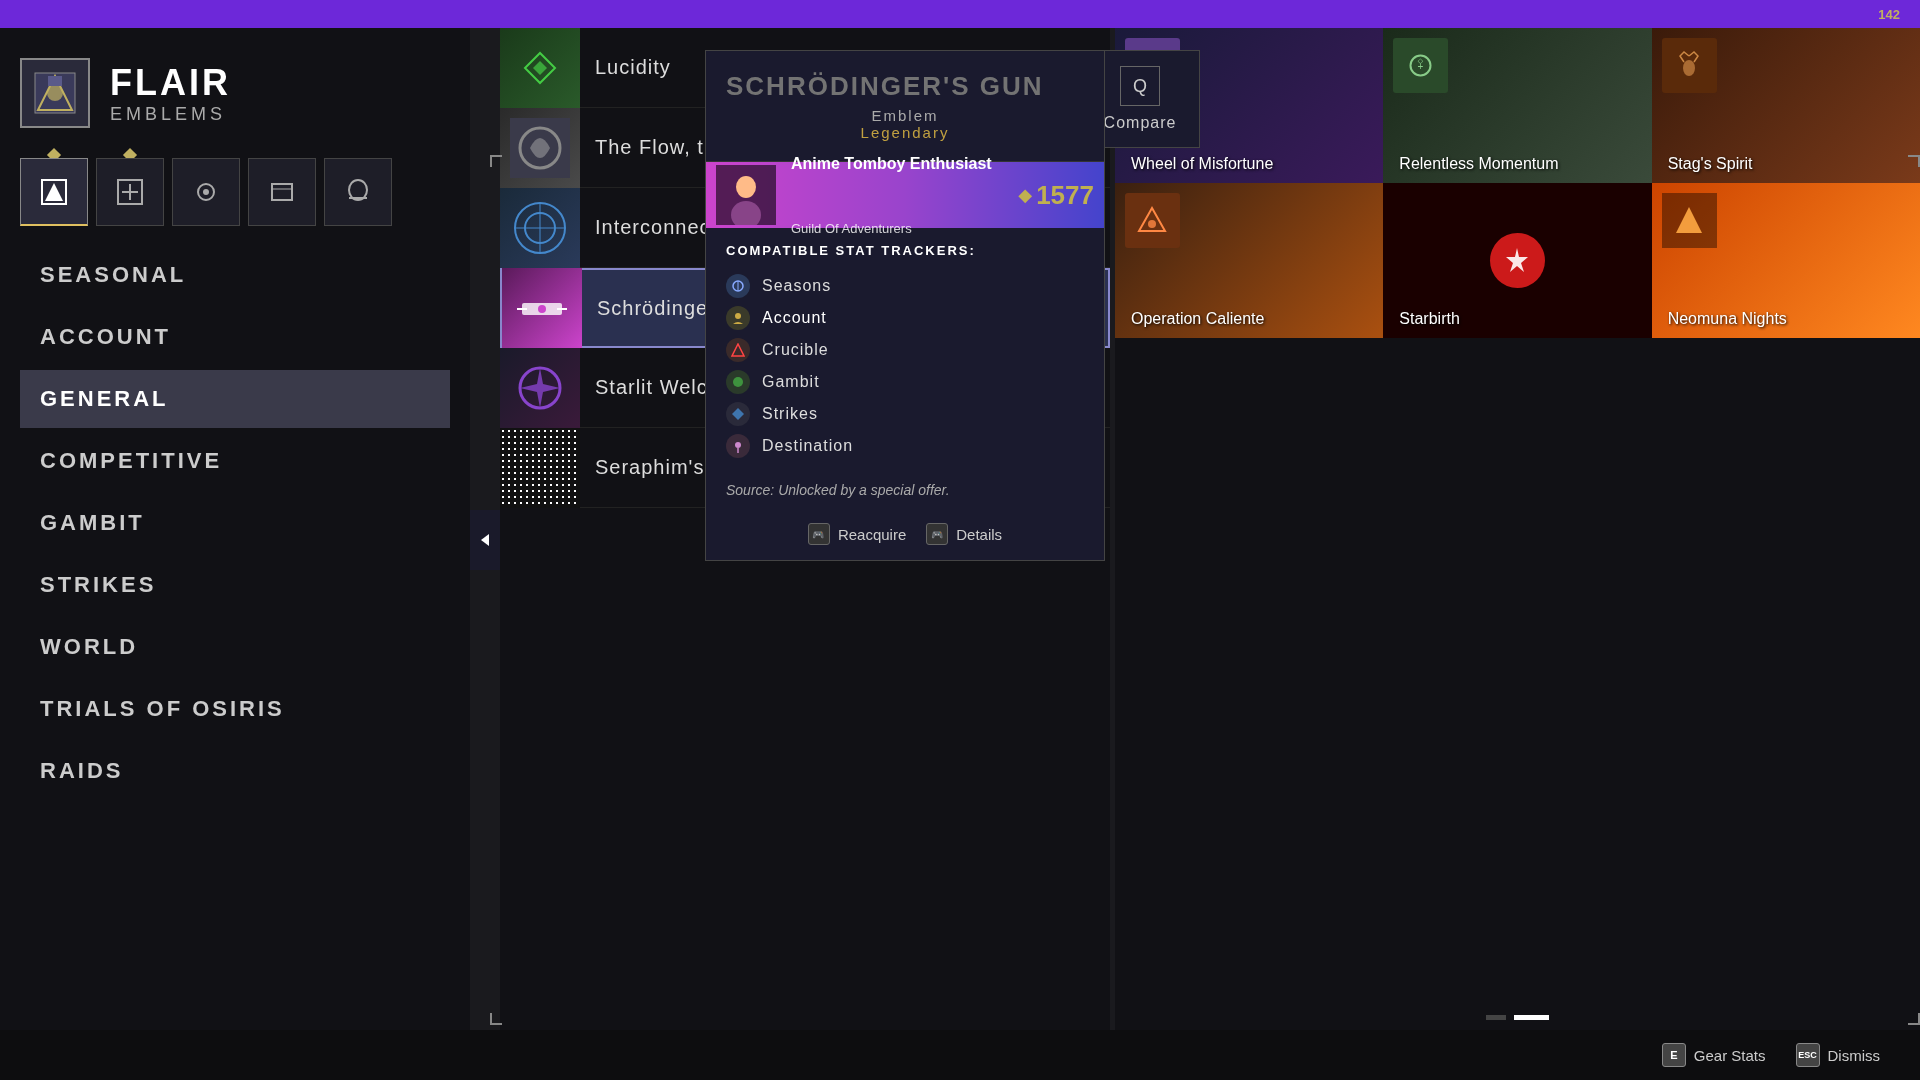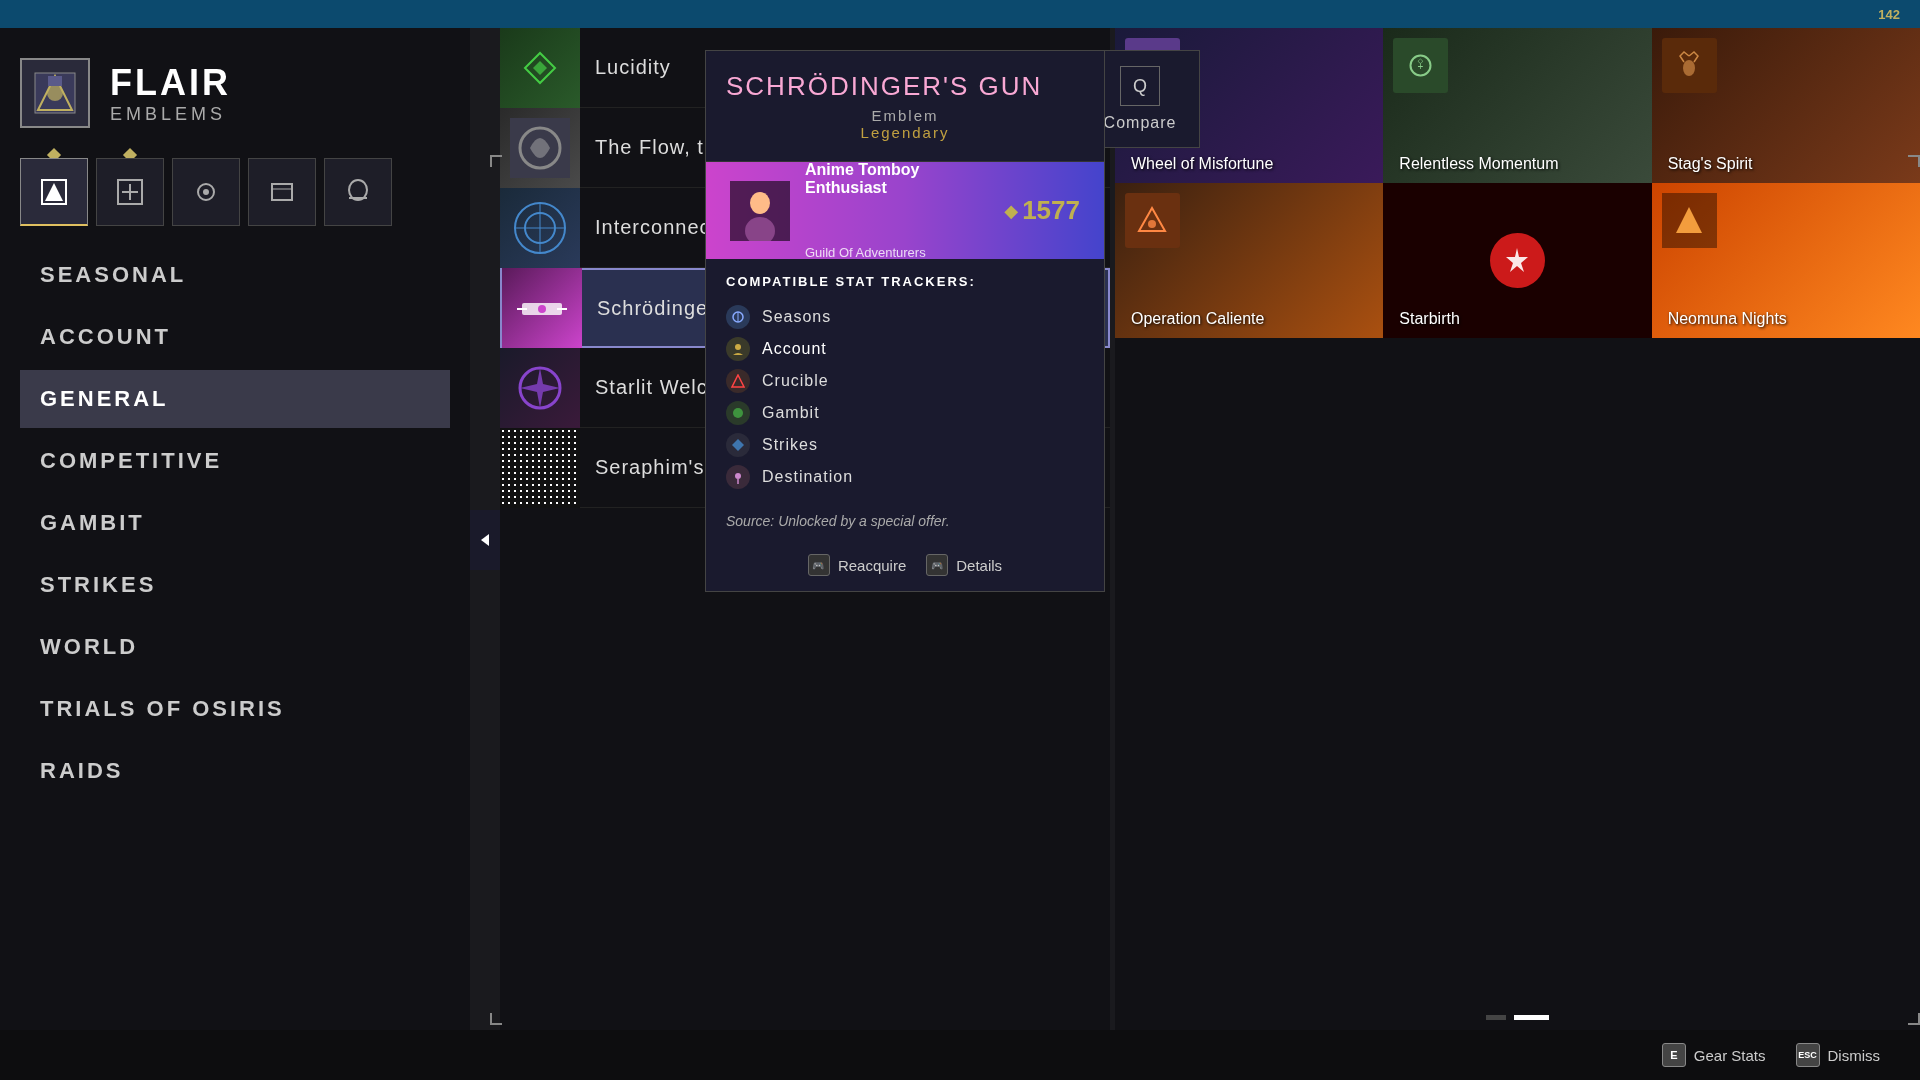--- a/index.html
+++ b/index.html
@@ -10,21 +10,21 @@
       font-family: 'Arial', sans-serif;
       overflow: hidden;
       color: #fff;
     }
 
     
     .top-bar {
       position: absolute;
       top: 0; left: 0; right: 0;
       height: 28px;
-      background: #0c4a6e;
+      background: #6d28d9;
       display: flex;
       align-items: center;
       justify-content: flex-end;
       padding-right: 20px;
     }
     .top-bar-num {
       color: #c0b060;
       font-size: 13px;
       font-weight: bold;
     }
@@ -327,23 +327,23 @@
       border: 1px solid #444;
       z-index: 10;
     }
 
     .detail-header {
       padding: 20px;
       border-bottom: 1px solid #333;
     }
     .detail-title {
       font-size: 26px;
-      font-weight: normal;
+      font-weight: bold;
       letter-spacing: 2px;
-      color: #f9a8d4;
+      color: #737373;
     }
     .detail-subtitle-row {
       display: flex;
       justify-content: space-between;
       align-items: center;
       margin-top: 5px;
       flex-direction: column;
     }
     .detail-type {
       color: #aaa;
@@ -352,25 +352,25 @@
     }
     .detail-rarity {
       color: #c0a040;
       font-size: 15px;
       letter-spacing: 2px;
     }
 
     
     .player-preview {
       width: 100%;
-      height: 97px;
+      height: 66px;
       background: linear-gradient(90deg, #cc44cc, #9944cc, #4444cc);
       display: flex;
       align-items: center;
-      padding: 24px;
+      padding: 10px;
       gap: 15px;
       position: relative;
     }
     .player-avatar-thumb {
       width: 60px;
       height: 60px;
       background: rgba(0,0,0,0.3);
     }
     .player-info {
       flex: 1;

